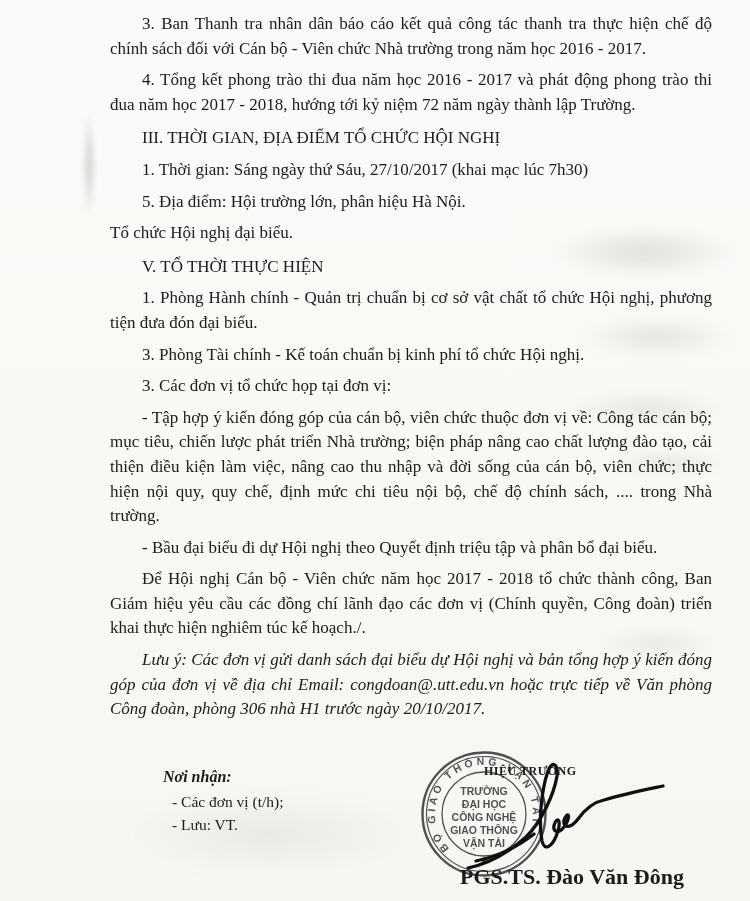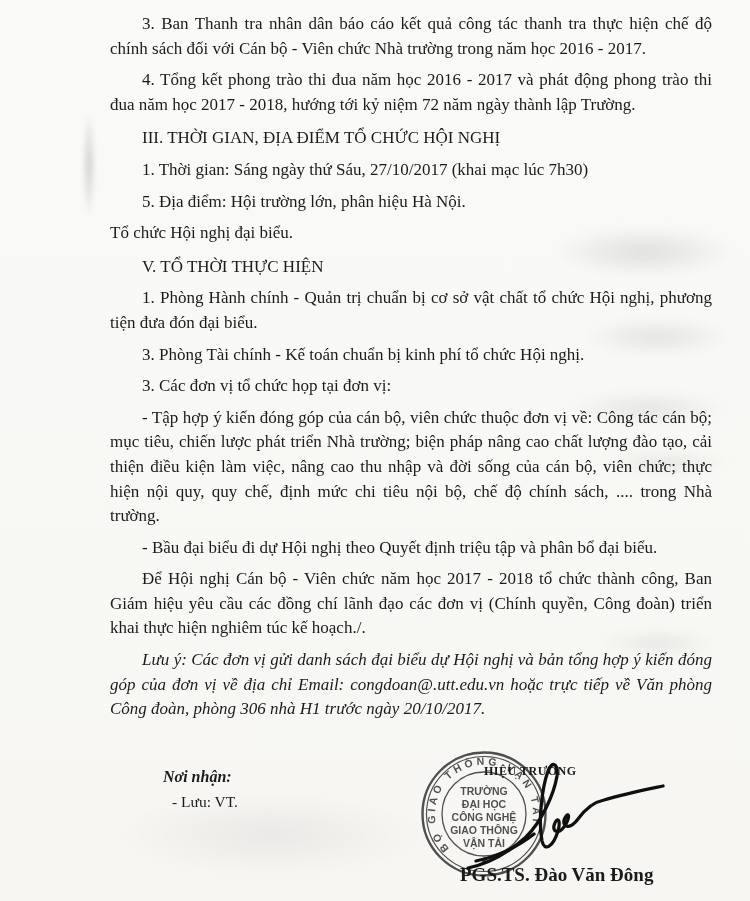--- a/index.html
+++ b/index.html
@@ -34,21 +34,21 @@
   
   .recipients{position:absolute;left:163px;top:766px;font-size:15.5px;line-height:22.3px;}
   .recipients-title{font-weight:bold;font-style:italic;font-size:16px;margin:0 0 3px 0;}
   .recipients-item{margin:0 0 0 9px;}
   .sig-title{
     position:absolute;left:484px;top:764px;
     font-size:12px;font-weight:bold;letter-spacing:.5px;z-index:3;
   }
   .sig-name{
     position:absolute;left:460px;top:864px;
-    font-size:19px;font-weight:bold;z-index:4;
+    font-size:22px;font-weight:bold;z-index:4;
   }
   .stamp-svg{position:absolute;left:417px;top:748px;z-index:2;opacity:.88;}
   .signature-svg{position:absolute;left:430px;top:740px;z-index:5;}
   
   .artifact{position:absolute;pointer-events:none;filter:blur(4px);}
   .a1{left:552px;top:226px;width:185px;height:52px;background:radial-gradient(ellipse at center,rgba(125,125,120,.20),transparent 70%);}
   .a2{left:580px;top:316px;width:155px;height:42px;background:radial-gradient(ellipse at center,rgba(125,125,120,.16),transparent 70%);}
   .a3{left:565px;top:390px;width:165px;height:36px;background:radial-gradient(ellipse at center,rgba(125,125,120,.15),transparent 70%);}
   .a4{left:598px;top:448px;width:135px;height:30px;background:radial-gradient(ellipse at center,rgba(125,125,120,.13),transparent 70%);}
   .a5{left:82px;top:112px;width:14px;height:105px;background:radial-gradient(ellipse at center,rgba(110,110,108,.28),transparent 72%);filter:blur(2px);}
@@ -80,20 +80,21 @@
     <p class="para">3. Phòng Tài chính - Kế toán chuẩn bị kinh phí tổ chức Hội nghị.</p>
     <p class="para">3. Các đơn vị tổ chức họp tại đơn vị:</p>
     <p class="para">- Tập hợp ý kiến đóng góp của cán bộ, viên chức thuộc đơn vị về: Công tác cán bộ; mục tiêu, chiến lược phát triển Nhà trường; biện pháp nâng cao chất lượng đào tạo, cải thiện điều kiện làm việc, nâng cao thu nhập và đời sống của cán bộ, viên chức; thực hiện nội quy, quy chế, định mức chi tiêu nội bộ, chế độ chính sách, .... trong Nhà trường.</p>
     <p class="para">- Bầu đại biểu đi dự Hội nghị theo Quyết định triệu tập và phân bổ đại biểu.</p>
     <p class="para">Để Hội nghị Cán bộ - Viên chức năm học 2017 - 2018 tổ chức thành công, Ban Giám hiệu yêu cầu các đồng chí lãnh đạo các đơn vị (Chính quyền, Công đoàn) triển khai thực hiện nghiêm túc kế hoạch./.</p>
     <p class="para note"><span style="font-weight:normal;">Lưu ý:</span><span> Các đơn vị gửi danh sách đại biểu dự Hội nghị và bản tổng hợp ý kiến đóng góp của đơn vị về địa chỉ Email: </span><span class="email">congdoan@.utt.edu.vn</span><span> hoặc trực tiếp về Văn phòng Công đoàn, phòng 306 nhà H1 trước ngày 20/10/2017.</span></p>
   </div>
 
   <div class="recipients">
     <div class="recipients-title">Nơi nhận:</div>
+    <div class="recipients-item">- Các đơn vị (t/h);</div>
     <div class="recipients-item">- Lưu: VT.</div>
   </div>
 
   <div class="sig-title">HIỆU TRƯỞNG</div>
 
   <svg class="stamp-svg" width="136" height="136" viewBox="0 0 136 136">
     <g stroke="#3a3a3a" fill="none">
       <circle cx="67" cy="66" r="61.5" stroke-width="2.4"></circle>
       <circle cx="67" cy="66" r="57.5" stroke-width="1.2"></circle>
       <circle cx="67" cy="66" r="42" stroke-width="1.3"></circle>

